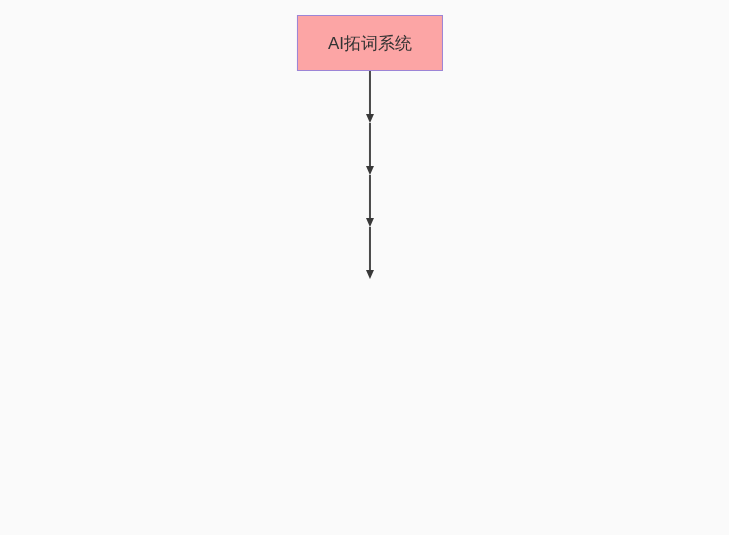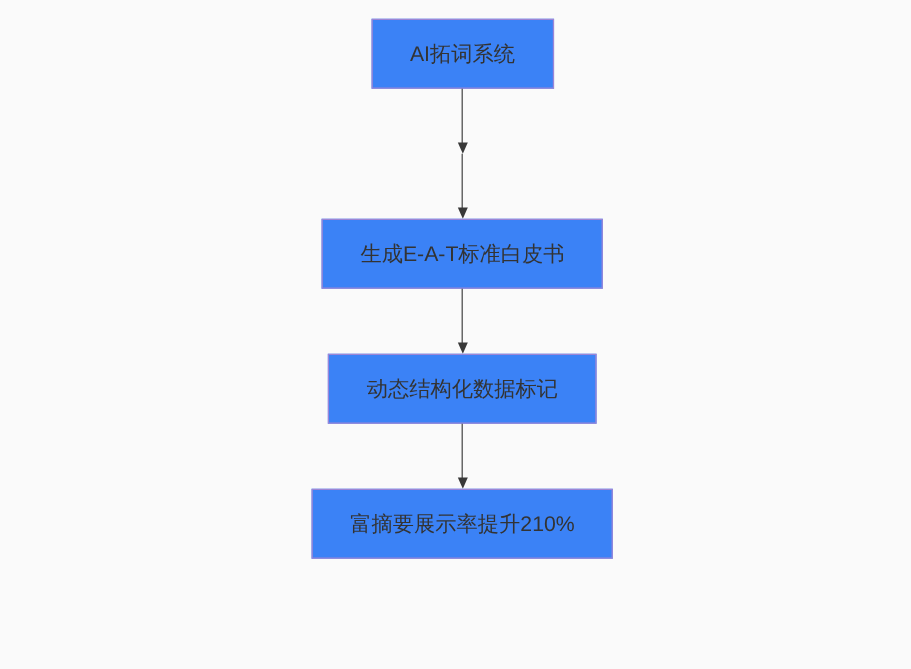--- a/index.html
+++ b/index.html
@@ -17,21 +17,21 @@
     left: 370px;
     transform: translateX(-50%);
     display: flex;
     flex-direction: column;
     align-items: center;
   }
   .node {
     box-sizing: border-box;
     height: 56px;
     padding: 0 30px;
-    background: #3b82f6;
+    background: #fca5a5;
     border: 1.5px solid #9c85d6;
     color: #333333;
     font-size: 17px;
     display: flex;
     align-items: center;
     justify-content: center;
     white-space: nowrap;
     flex: 0 0 auto;
   }
   .arrow {
@@ -69,35 +69,26 @@
     <div class="arrow-line"></div>
     <div class="arrow-head"></div>
   </div>
 
 
   <div class="arrow">
     <div class="arrow-line"></div>
     <div class="arrow-head"></div>
   </div>
 
-  <div class="node">
-    <span>生成E-A-T标准白皮书</span>
-  </div>
 
   <div class="arrow">
     <div class="arrow-line"></div>
     <div class="arrow-head"></div>
   </div>
 
-  <div class="node">
-    <span>动态结构化数据标记</span>
-  </div>
 
   <div class="arrow">
     <div class="arrow-line"></div>
     <div class="arrow-head"></div>
   </div>
 
-  <div class="node">
-    <span>富摘要展示率提升210%</span>
-  </div>
 
 </div>
 
 </body></html>

